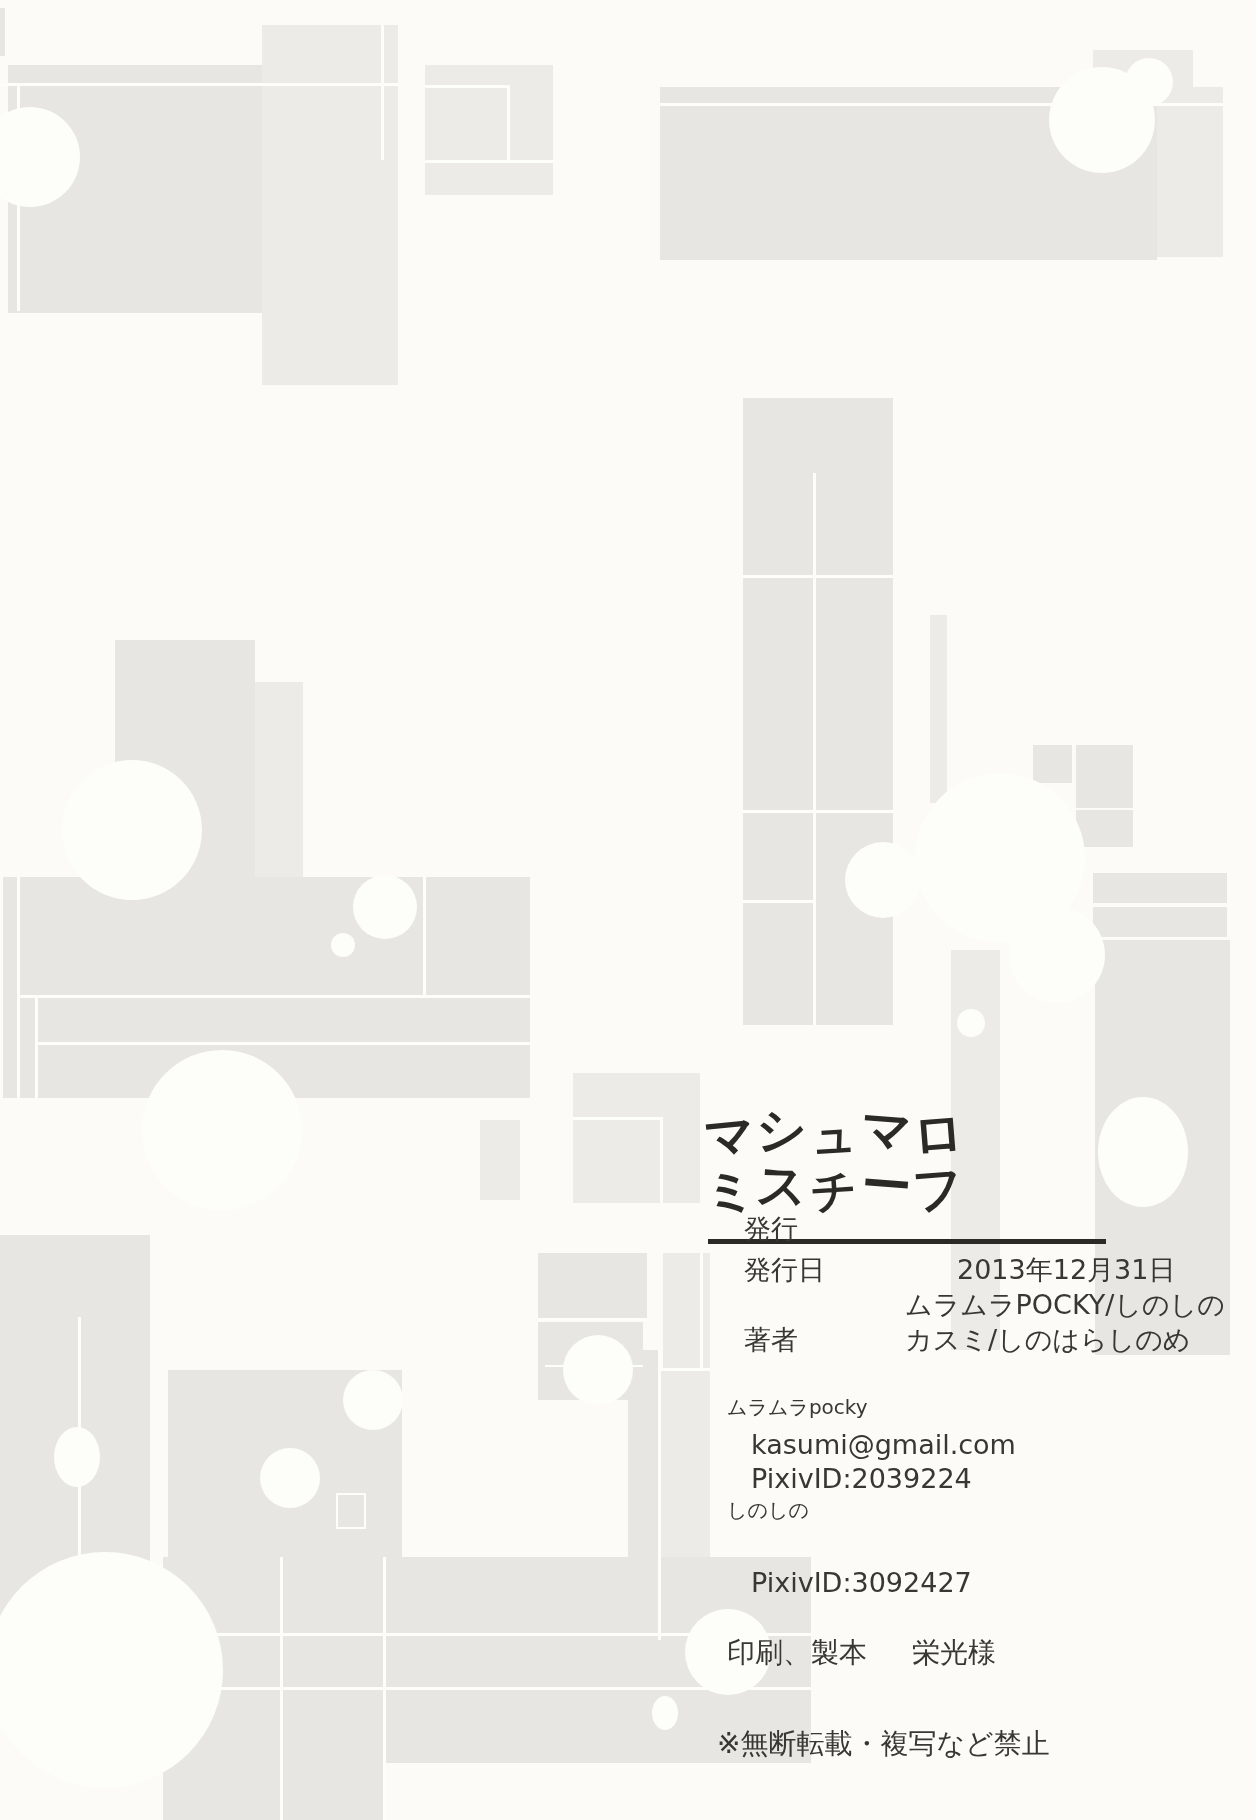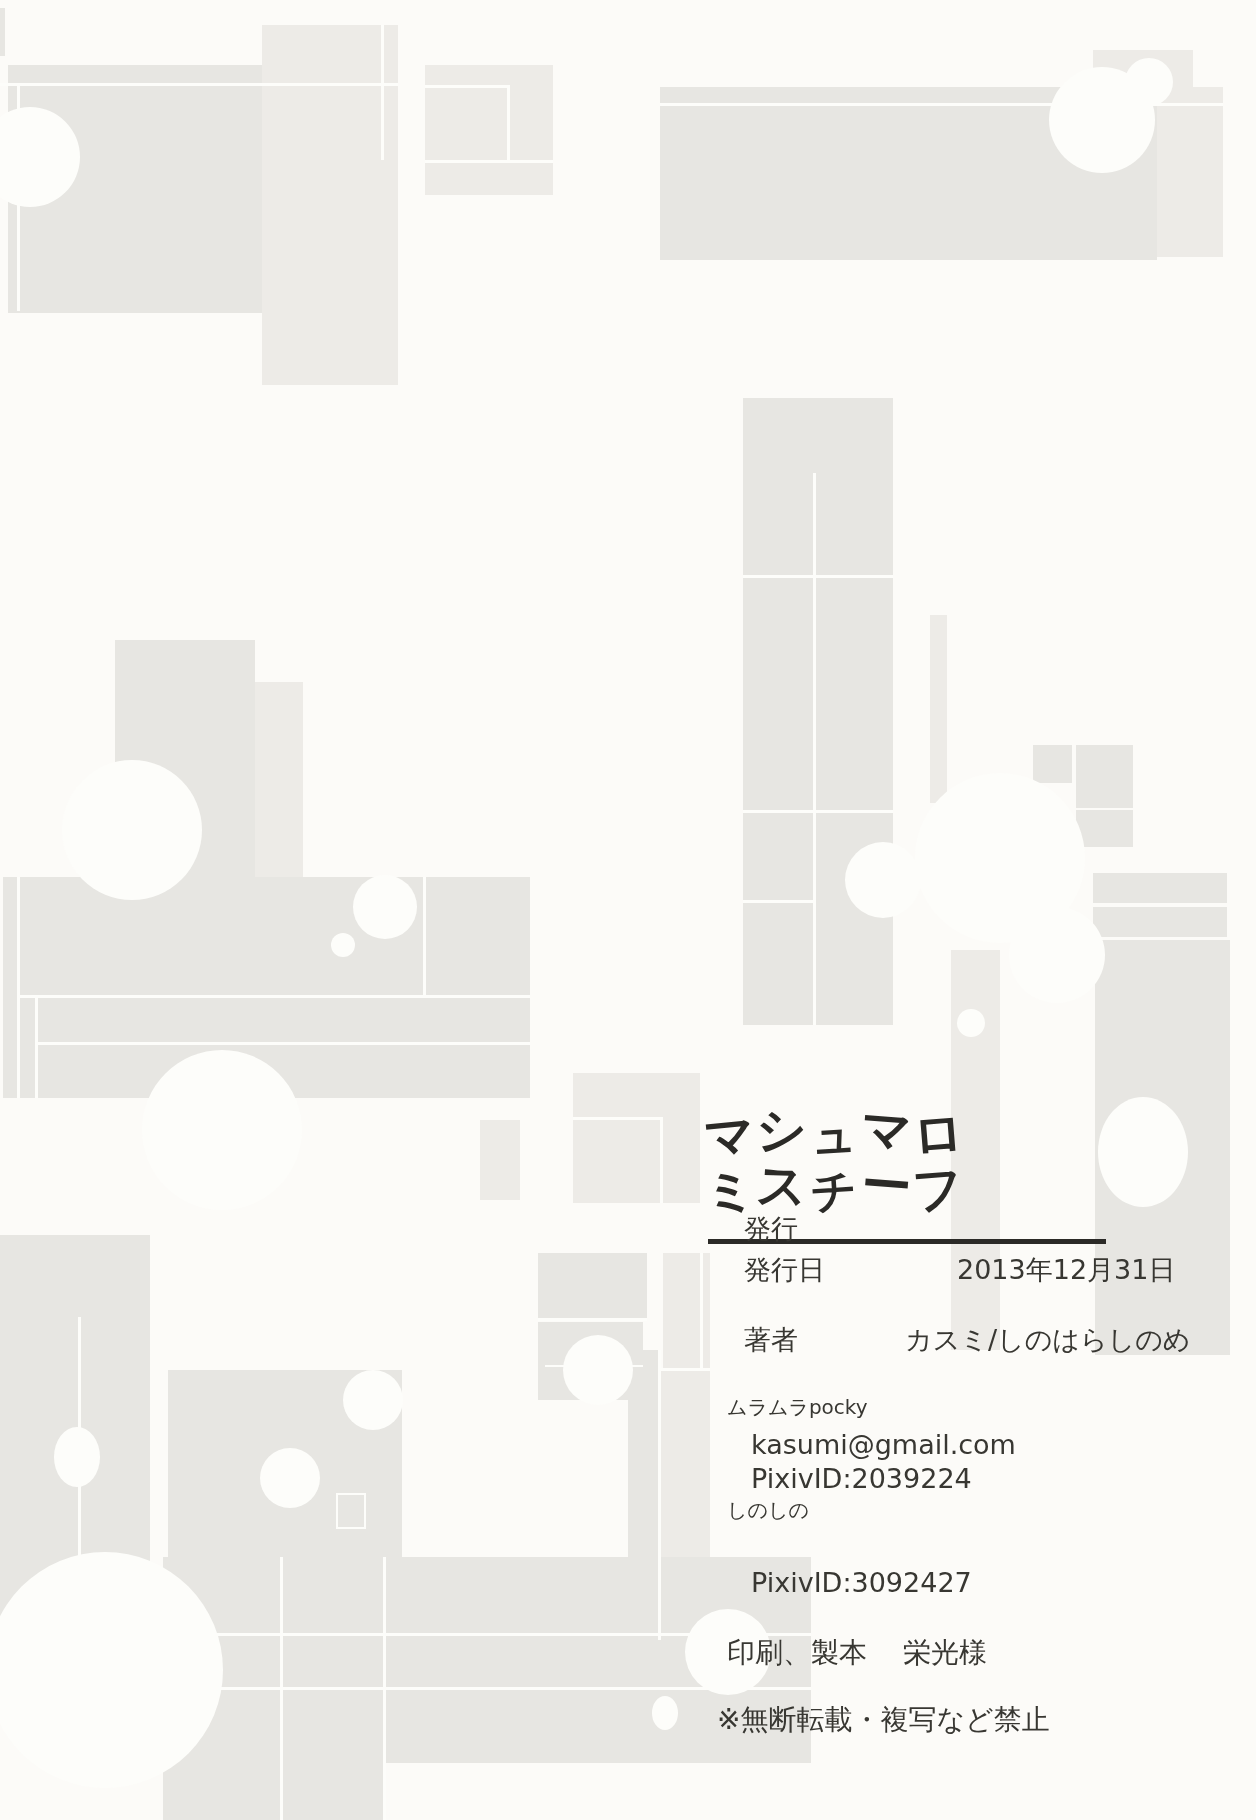--- a/index.html
+++ b/index.html
@@ -31,22 +31,22 @@
   .logo-line span:nth-child(1){transform:rotate(-5deg) translateY(2px);}
   .logo-line span:nth-child(2){transform:rotate(4deg) translateY(-3px);}
   .logo-line span:nth-child(3){transform:rotate(-3deg) translateY(3px) scale(0.9);}
   .logo-line span:nth-child(4){transform:rotate(5deg) translateY(-2px);}
   .logo-line span:nth-child(5){transform:rotate(-4deg) translateY(2px);}
   .rule{position:absolute;left:708px;top:1239px;width:398px;height:5px;background:#2b2a27;}
   .lbl{font-size:27px;font-weight:500;}
   .val{font-size:27px;}
   .contact-name{font-size:20px;text-align:right;}
   .contact-sub{font-size:27px;}
-  .printing{display:flex;gap:36px;font-size:28px;}
-  .notice{font-size:28px;}
+  .printing{display:flex;gap:45px;font-size:28px;}
+  .notice{font-size:28px;margin-top:24px;}
 </style>
 </head>
 <body>
 
 <div class="page">
 
   <div class="g ga" style="left:0;top:8px;width:5px;height:48px"></div>
   <div class="g ga" style="left:8px;top:65px;width:322px;height:248px"></div>
   <div class="g gb" style="left:262px;top:25px;width:136px;height:360px"></div>
   <div class="g gb" style="left:425px;top:65px;width:128px;height:130px"></div>
@@ -130,20 +130,21 @@
   <div class="logo">
     <div class="logo-line"><span>マ</span><span>シ</span><span>ュ</span><span>マ</span><span>ロ</span></div>
     <div class="logo-line"><span>ミ</span><span>ス</span><span>チ</span><span>ー</span><span>フ</span></div>
   </div>
 
   <div class="rule"></div>
 
   <div class="txt lbl" style="left:744px;top:1252px">発行日</div>
   <div class="txt val" style="left:957px;top:1252px">2013年12月31日</div>
   <div class="txt lbl" style="left:744px;top:1211px">発行</div>
+  <div class="txt val" style="left:905px;top:1287px">ムラムラPOCKY/しのしの</div>
   <div class="txt lbl" style="left:744px;top:1322px">著者</div>
   <div class="txt val" style="left:905px;top:1322px">カスミ/しのはらしのめ</div>
 
   <div class="txt contact-name" style="left:727px;top:1394px">ムラムラpocky</div>
   <div class="txt contact-sub" style="left:751px;top:1429px">kasumi@gmail.com</div>
   <div class="txt contact-sub" style="left:751px;top:1463px">PixivID:2039224</div>
 
   <div class="txt contact-name" style="left:727px;top:1497px">しのしの</div>
   <div class="txt contact-sub" style="left:751px;top:1567px">PixivID:3092427</div>
 

